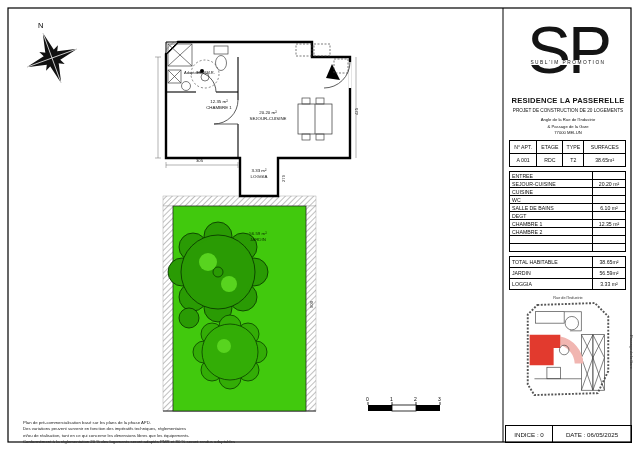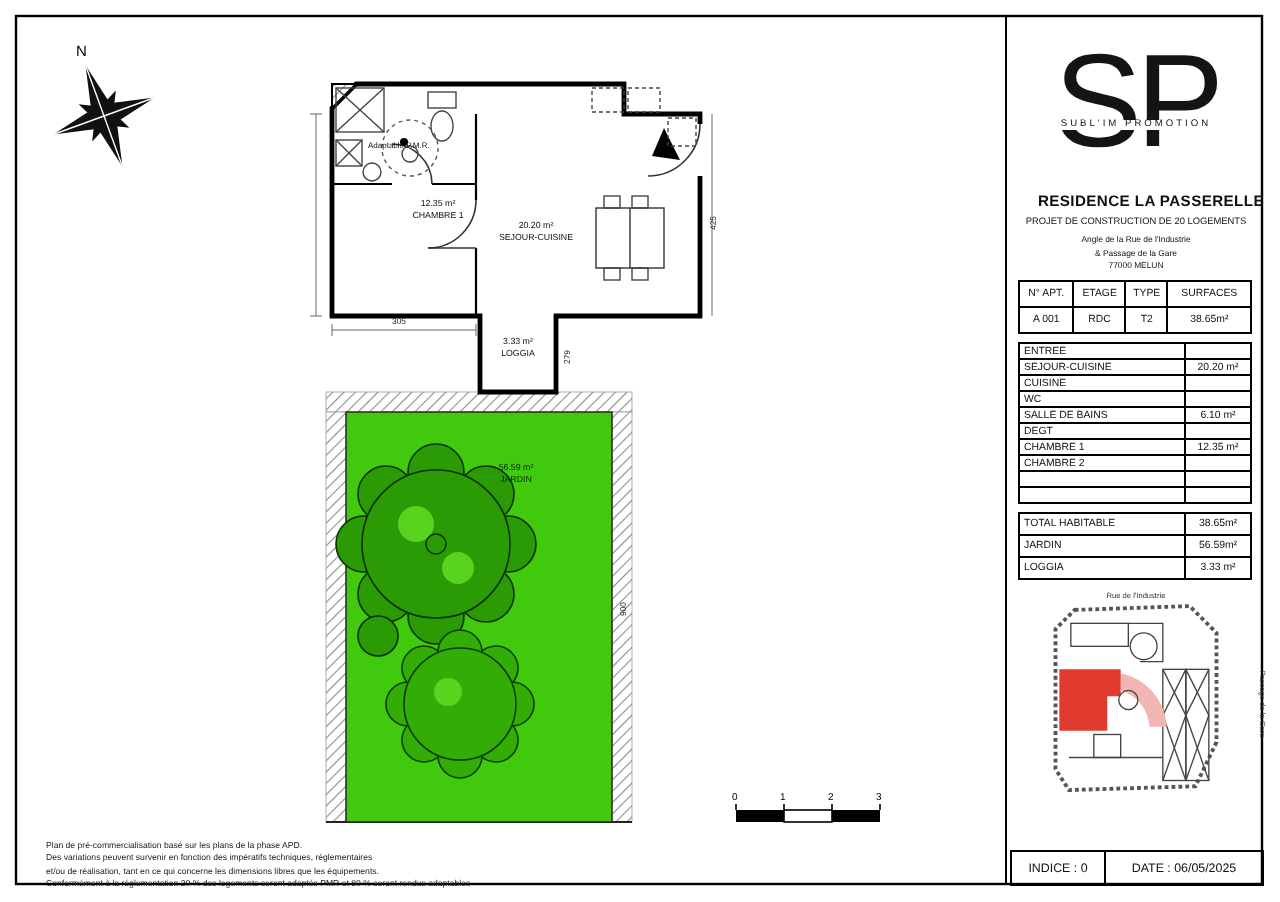--- a/index.html
+++ b/index.html
@@ -14,21 +14,21 @@
   .north{position:absolute;left:38px;top:21px;font-size:7.5px;color:#000;}
   .sc{position:absolute;top:396px;font-size:5px;color:#000;}
   
   .panel{position:absolute;left:504px;top:8px;width:128px;height:435px;}
   .logo{position:absolute;top:0;left:0;width:100%;height:86px;}
   .logo-sp{font-family:Liberation Sans, sans-serif;font-size:66px;line-height:84px;
            text-align:center;letter-spacing:-3px;color:#141414;}
   .logo-sub{position:absolute;top:52px;left:50%;transform:translateX(-50%);font-size:4.8px;
             letter-spacing:1.5px;background:#fff;padding:0 2px;white-space:nowrap;color:#111;}
   .proj{position:absolute;top:88px;left:0;width:100%;}
-  .res{font-size:7.6px;font-weight:bold;text-align:right;letter-spacing:.2px;}
+  .res{font-size:7.6px;font-weight:bold;text-align:center;letter-spacing:.2px;}
   .psub{font-size:4.7px;text-align:center;margin-top:3px;}
   .addr{font-size:4.2px;text-align:center;margin-top:4px;line-height:1.55;}
   table{border-collapse:collapse;}
   .apt{position:absolute;top:132px;left:5px;width:117px;}
   .apt th,.apt td{border:1px solid #000;font-size:5.2px;font-weight:normal;text-align:center;height:12px;padding:0;}
   .rooms{position:absolute;top:163px;left:5px;width:117px;}
   .rooms td{border:1px solid #000;font-size:5.2px;height:7px;padding:0 2px;}
   .rooms td.val,.totals td.val{width:32px;text-align:center;padding:0;}
   .totals{position:absolute;top:248px;left:5px;width:117px;}
   .totals td{border:1px solid #000;font-size:5.2px;height:10px;padding:0 2px;}

